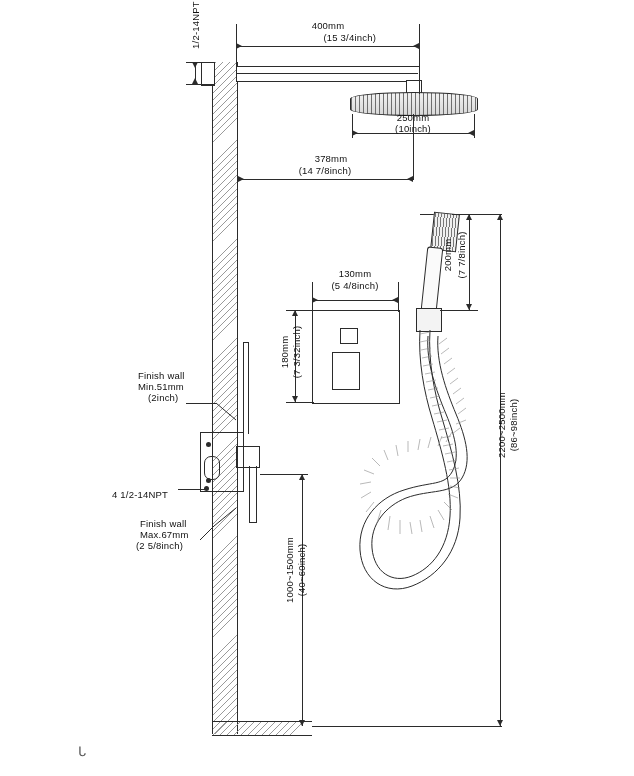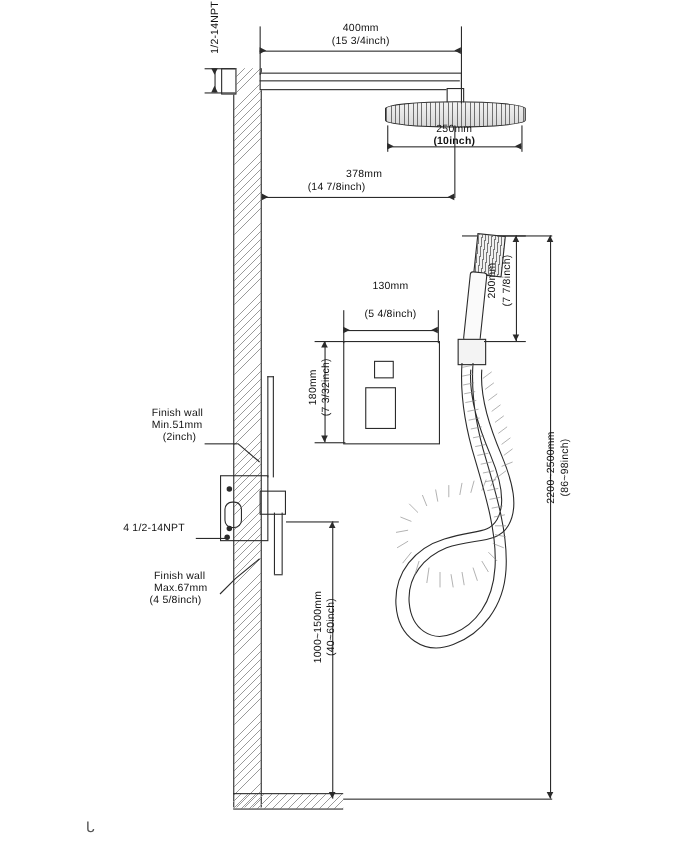--- a/index.html
+++ b/index.html
@@ -101,43 +101,43 @@
   <div class="box" style="left:406px;top:80px;width:14px;height:14px;"></div>
 
   <div class="showerhead" style="left:350px;top:92px;width:126px;height:22px;"></div>
 
   <div class="ln v" style="left:236px;top:24px;height:44px;"></div>
   <div class="ln v" style="left:419px;top:24px;height:70px;"></div>
   <div class="ln h" style="left:236px;top:46px;width:183px;"></div>
   <div class="arrowR" style="left:236px;top:43px;"></div>
   <div class="arrowL" style="left:413px;top:43px;"></div>
   <div class="lbl center" style="left:280px;top:20px;width:96px;">400mm</div>
-  <div class="lbl center" style="left:280px;top:32px;width:96px;">(15 3/4inch)</div>
+  <div class="lbl center" style="left:280px;top:32px;width:96px;text-align:right;">(15 3/4inch)</div>
 
   <div class="ln h" style="left:186px;top:62px;width:28px;"></div>
   <div class="ln h" style="left:186px;top:84px;width:28px;"></div>
   <div class="ln v" style="left:195px;top:62px;height:22px;"></div>
   <div class="arrowD" style="left:192px;top:62px;"></div>
   <div class="arrowU" style="left:192px;top:78px;"></div>
   <div class="lbl vert" style="left:190px;top:60px;width:70px;">1/2-14NPT</div>
 
   <div class="ln v" style="left:352px;top:114px;height:24px;"></div>
   <div class="ln v" style="left:474px;top:114px;height:24px;"></div>
   <div class="ln h" style="left:352px;top:133px;width:122px;"></div>
   <div class="arrowR" style="left:352px;top:130px;"></div>
   <div class="arrowL" style="left:468px;top:130px;"></div>
   <div class="lbl center" style="left:365px;top:112px;width:96px;">250mm</div>
-  <div class="lbl center" style="left:365px;top:123px;width:96px;font-weight:bold;">(10inch)</div>
+  <div class="lbl center" style="left:365px;top:123px;width:96px;">(10inch)</div>
 
   <div class="ln v" style="left:413px;top:114px;height:66px;"></div>
   <div class="ln h" style="left:238px;top:179px;width:175px;"></div>
   <div class="arrowR" style="left:238px;top:176px;"></div>
   <div class="arrowL" style="left:407px;top:176px;"></div>
   <div class="lbl center" style="left:283px;top:153px;width:96px;">378mm</div>
-  <div class="lbl center" style="left:258px;top:165px;width:96px;">(14 7/8inch)</div>
+  <div class="lbl center" style="left:277px;top:165px;width:96px;">(14 7/8inch)</div>
 
   <div class="ln v" style="left:500px;top:214px;height:512px;"></div>
   <div class="arrowU" style="left:497px;top:214px;"></div>
   <div class="arrowD" style="left:497px;top:720px;"></div>
   <div class="ln h" style="left:420px;top:214px;width:82px;"></div>
   <div class="ln h" style="left:312px;top:726px;width:190px;"></div>
   <div class="lbl vert" style="left:496px;top:490px;width:130px;">2200~2500mm</div>
   <div class="lbl vert" style="left:508px;top:490px;width:130px;">(86~98inch)</div>
 
   <div class="handset" style="left:432px;top:213px;width:24px;height:36px;transform:rotate(6deg);"></div>
@@ -218,21 +218,21 @@
 
   <div class="box" style="left:312px;top:310px;width:86px;height:92px;"></div>
   <div class="box" style="left:340px;top:328px;width:16px;height:14px;"></div>
   <div class="box" style="left:332px;top:352px;width:26px;height:36px;"></div>
 
   <div class="ln v" style="left:312px;top:282px;height:30px;"></div>
   <div class="ln v" style="left:398px;top:282px;height:30px;"></div>
   <div class="ln h" style="left:312px;top:300px;width:86px;"></div>
   <div class="arrowR" style="left:312px;top:297px;"></div>
   <div class="arrowL" style="left:392px;top:297px;"></div>
-  <div class="lbl center" style="left:307px;top:255px;width:96px;">130mm</div>
+  <div class="lbl center" style="left:307px;top:268px;width:96px;">130mm</div>
   <div class="lbl center" style="left:307px;top:280px;width:96px;">(5 4/8inch)</div>
 
   <div class="ln h" style="left:286px;top:310px;width:28px;"></div>
   <div class="ln h" style="left:286px;top:402px;width:28px;"></div>
   <div class="ln v" style="left:295px;top:310px;height:92px;"></div>
   <div class="arrowU" style="left:292px;top:310px;"></div>
   <div class="arrowD" style="left:292px;top:396px;"></div>
   <div class="lbl vert" style="left:279px;top:398px;width:92px;">180mm</div>
   <div class="lbl vert" style="left:291px;top:398px;width:92px;">(7 3/32inch)</div>
 
@@ -249,27 +249,27 @@
   <div class="boxl" style="left:204px;top:456px;width:14px;height:22px;border-radius:7px;"></div>
 
   <div class="lbl" style="left:138px;top:370px;">Finish wall</div>
   <div class="lbl" style="left:138px;top:381px;">Min.51mm</div>
   <div class="lbl" style="left:148px;top:392px;">(2inch)</div>
   <div class="ln h" style="left:186px;top:403px;width:30px;"></div>
   <svg width="634" height="776">
     <path d="M216,403 L236,420" stroke="#2b2b2b" stroke-width="1" fill="none"></path>
   </svg>
 
-  <div class="lbl" style="left:112px;top:475px;">4 1/2-14NPT</div>
+  <div class="lbl" style="left:112px;top:489px;">4 1/2-14NPT</div>
   <div class="ln h" style="left:178px;top:489px;width:28px;"></div>
   <div class="dot" style="left:204px;top:486px;width:5px;height:5px;"></div>
 
   <div class="lbl" style="left:140px;top:518px;">Finish wall</div>
   <div class="lbl" style="left:140px;top:529px;">Max.67mm</div>
-  <div class="lbl" style="left:136px;top:540px;">(4 5/8inch)</div>
+  <div class="lbl" style="left:136px;top:540px;">(2 5/8inch)</div>
   <svg width="634" height="776">
     <path d="M200,540 L214,526 L236,508" stroke="#2b2b2b" stroke-width="1" fill="none"></path>
   </svg>
 
   <div class="ln h" style="left:260px;top:474px;width:48px;"></div>
   <div class="ln v" style="left:302px;top:474px;height:252px;"></div>
   <div class="arrowU" style="left:299px;top:474px;"></div>
   <div class="arrowD" style="left:299px;top:720px;"></div>
   <div class="lbl vert" style="left:284px;top:630px;width:120px;">1000~1500mm</div>
   <div class="lbl vert" style="left:296px;top:630px;width:120px;">(40~60inch)</div>

